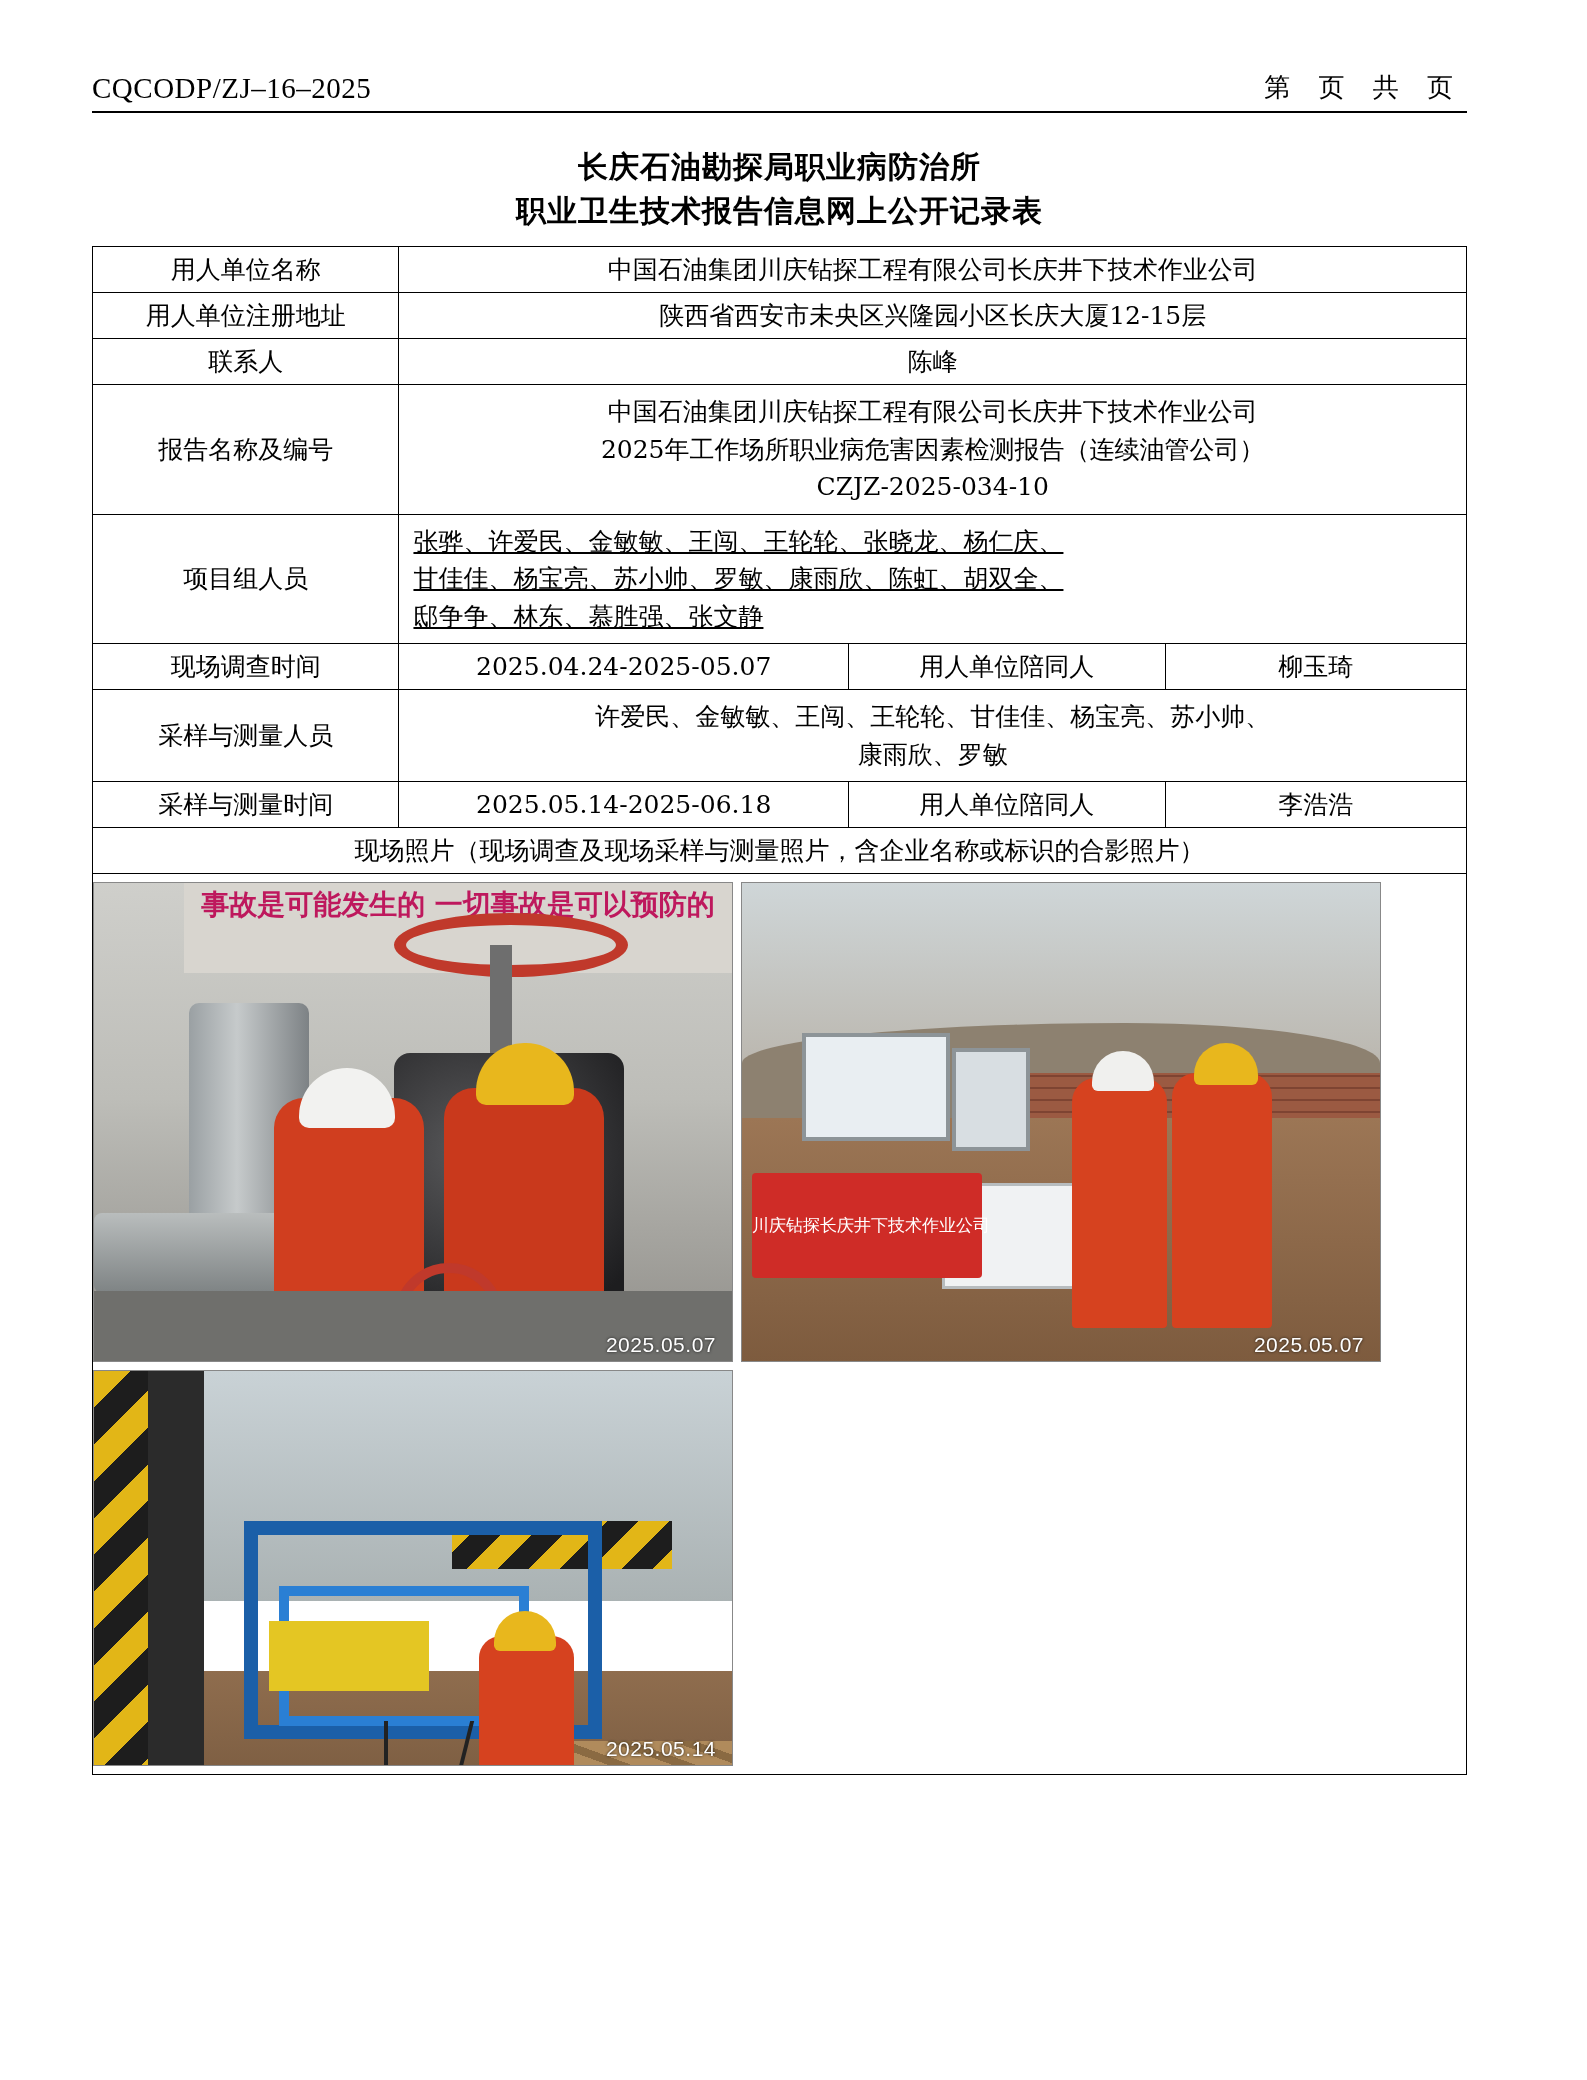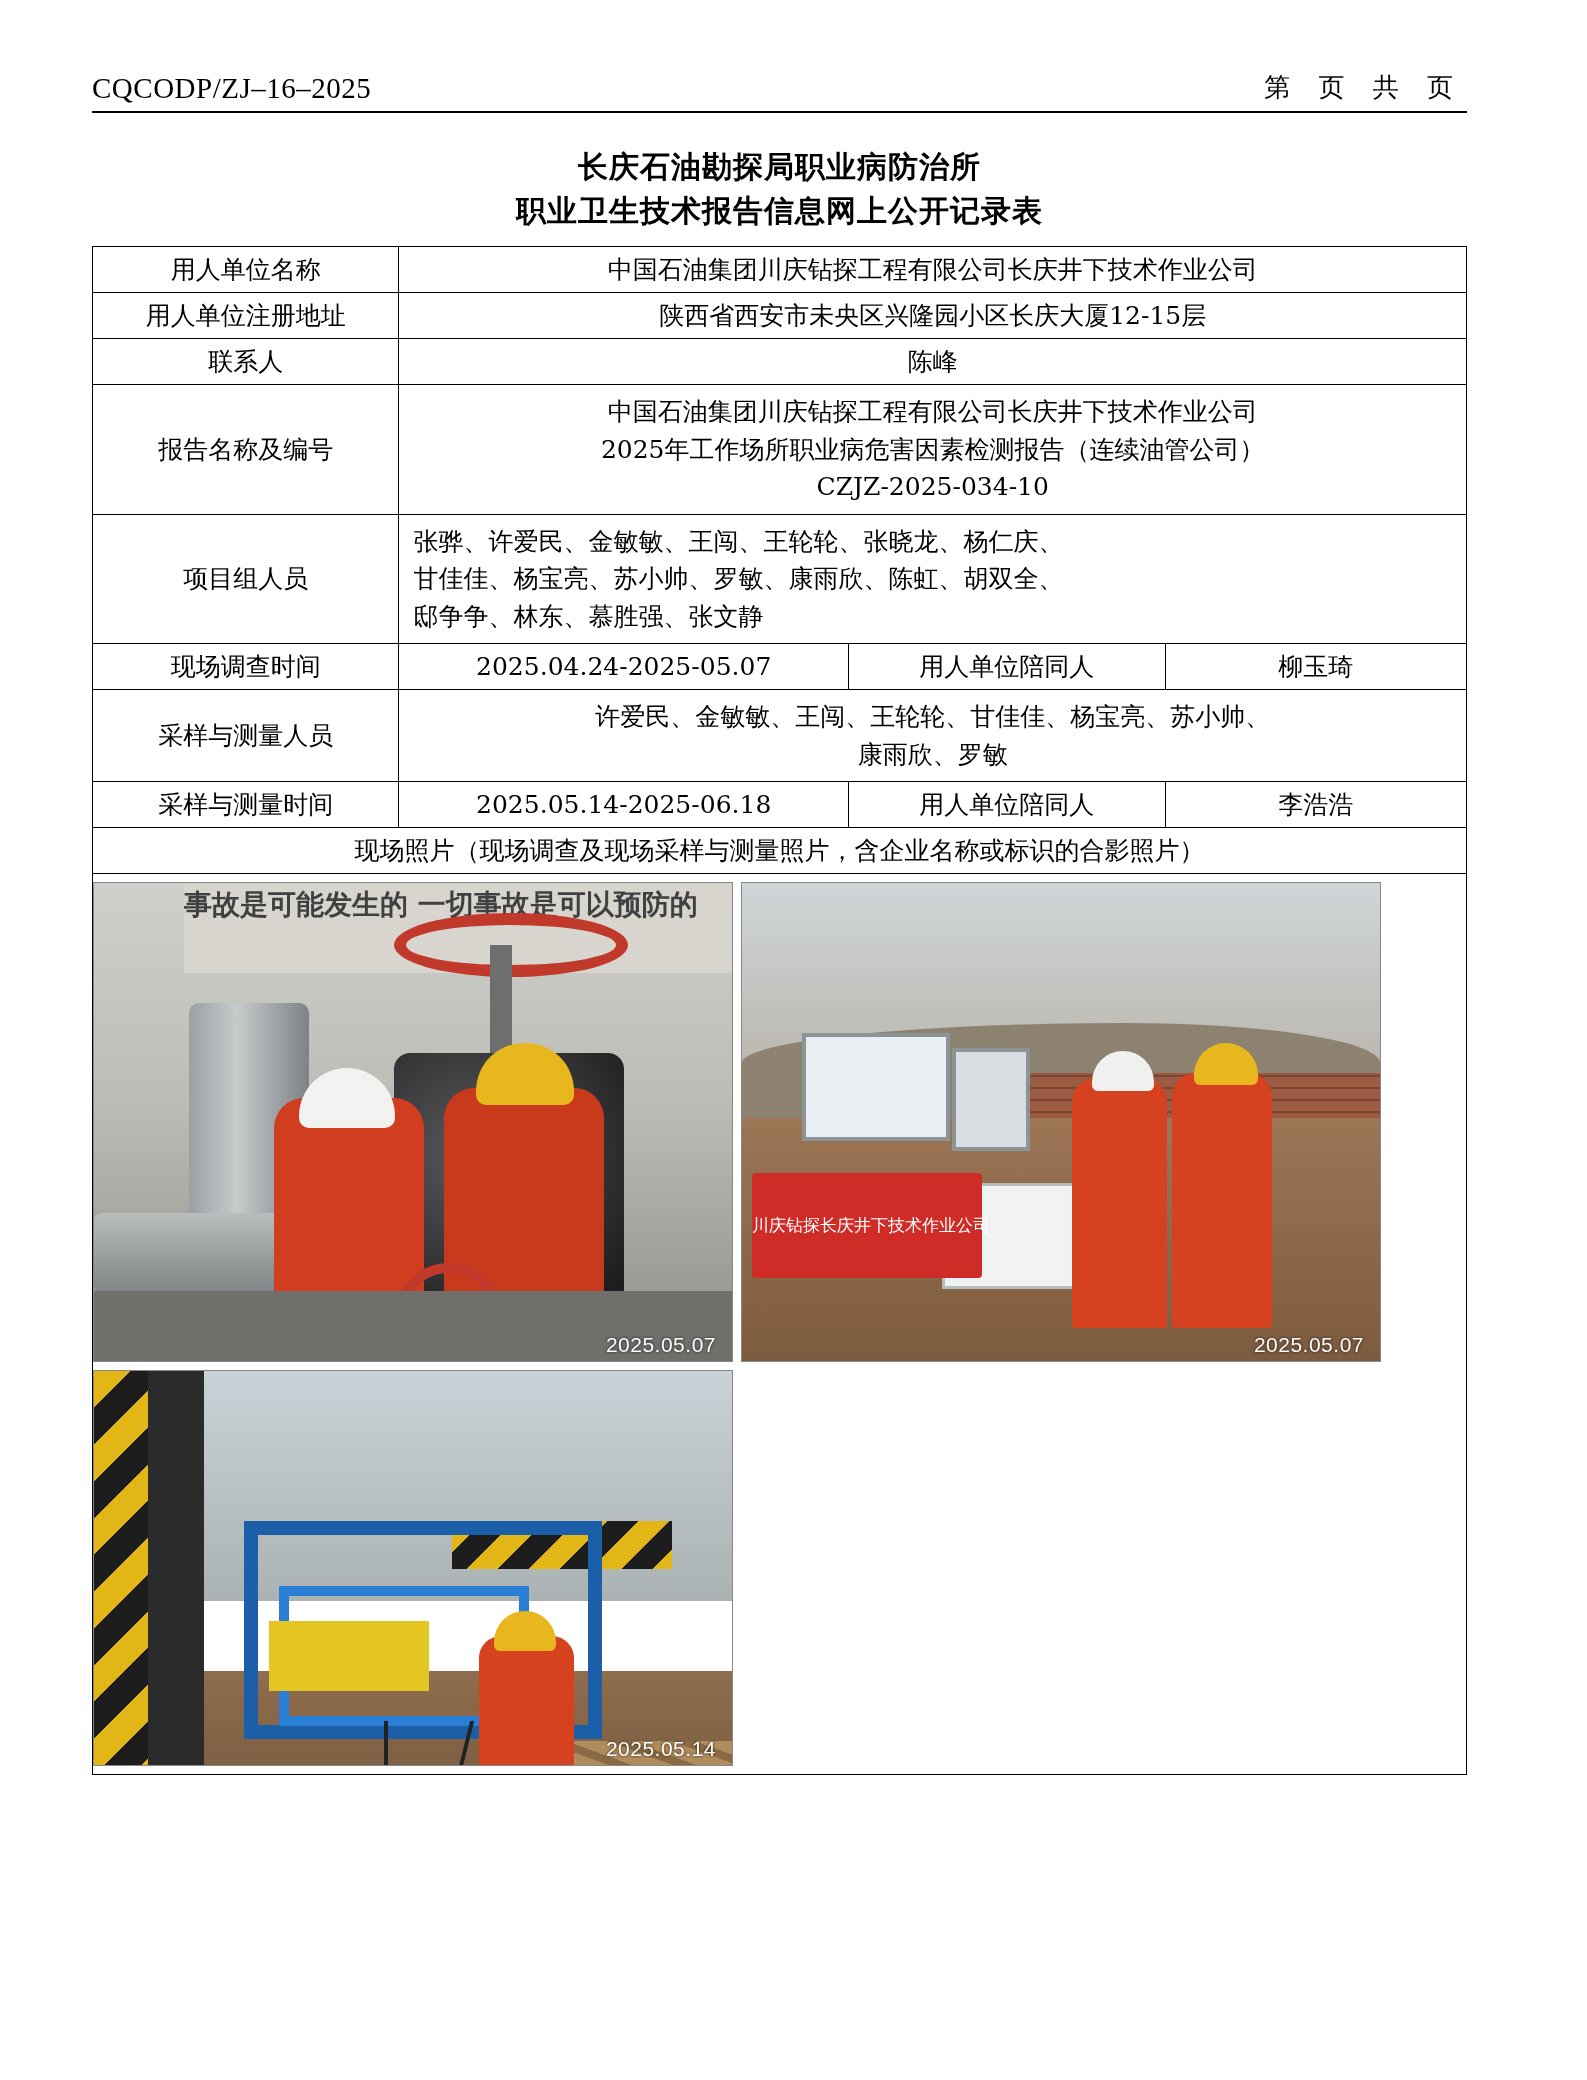--- a/index.html
+++ b/index.html
@@ -71,20 +71,21 @@
   }
   td.value {
     text-align: center;
     font-size: 27px;
   }
   td.value.justify {
     text-align: justify;
     text-align-last: left;
     line-height: 1.5;
     padding: 8px 14px;
+    text-decoration: underline;
   }
   td.value.center-multi {
     text-align: center;
     line-height: 1.5;
     padding: 8px 14px;
   }
   .photo-caption {
     text-align: center;
     font-size: 24px;
     padding: 8px 4px;
@@ -121,22 +122,22 @@
   
   .scene { position: absolute; inset: 0; }
 
   
   .ph1-bg { background: linear-gradient(#cfcfcb 0%, #bdbdb8 45%, #8f8d88 100%); }
   .ph1-banner {
     position: absolute; top: 0; left: 90px; right: 0; height: 90px;
     background: #d8d5cf;
   }
   .ph1-banner span {
-    display:block; color:#404040; font-weight:bold; font-size:28px;
-    font-family:"DejaVu Sans", sans-serif; text-align:left; line-height:44px;
+    display:block; color:#be185d; font-weight:bold; font-size:28px;
+    font-family:"DejaVu Sans", sans-serif; text-align:center; line-height:44px;
     white-space: nowrap;
   }
   .ph1-valve {
     position:absolute; left: 300px; top: 30px; width: 210px; height: 40px;
     border: 12px solid #c0392b; border-radius: 50%;
   }
   .ph1-stem { position:absolute; left:396px; top:62px; width:22px; height:120px; background:#6e6e6e; }
   .ph1-body {
     position:absolute; left:300px; top:170px; width:230px; height:330px;
     background: radial-gradient(circle at 35% 30%, #5a5a5c, #1d1d1f 70%);

